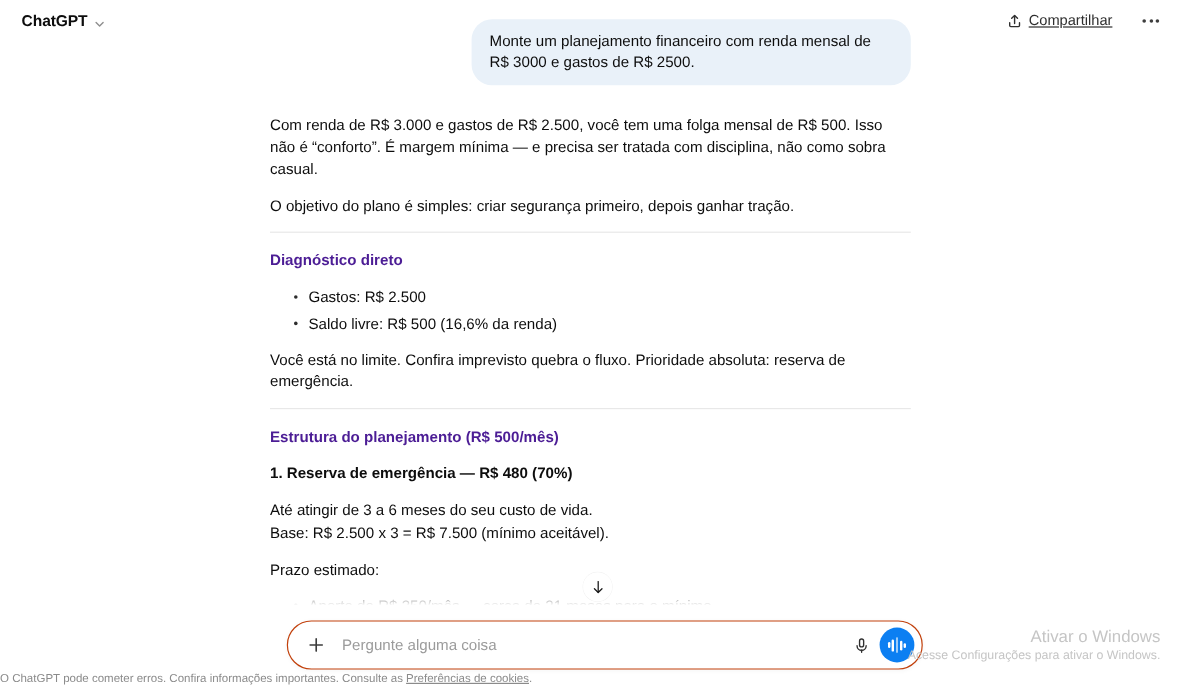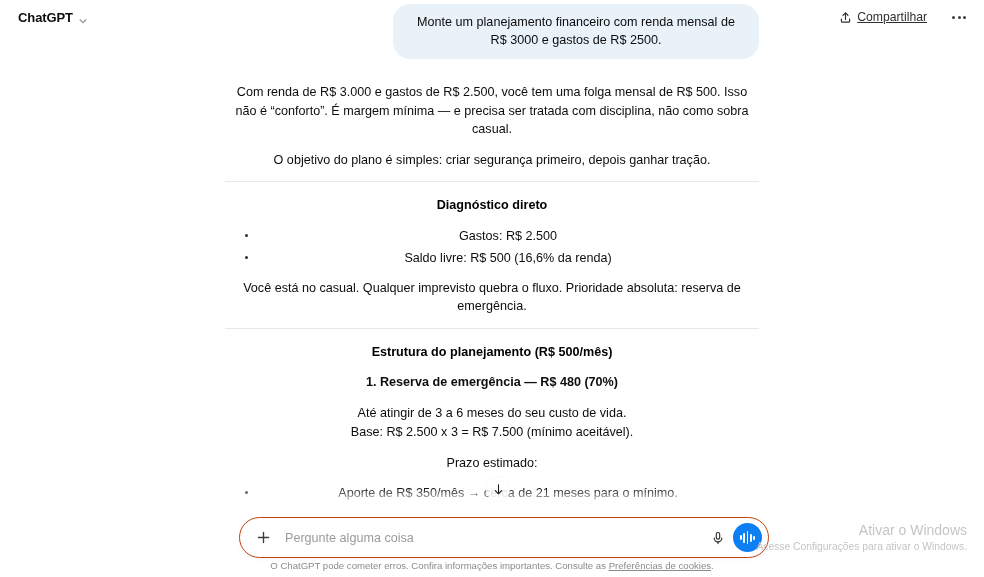--- a/index.html
+++ b/index.html
@@ -90,24 +90,23 @@
   
   .conversation {
     position: absolute;
     top: 0; left: 0;
     width: 984px;
     height: 510px;
     overflow: hidden;
   }
   .thread {
     width: 534px;
-    margin: 0 auto;
+    margin: 12px auto;
     padding-top: 4px;
     box-sizing: border-box;
-    text-align: center;
   }
 
   .user-row {
     display: flex;
     justify-content: flex-end;
     margin-bottom: 24px;
   }
   .user-bubble {
     background: #e9f1f9;
     color: #0d0d0d;
@@ -136,21 +135,21 @@
   .divider {
     height: 1px;
     background: #e8e8e8;
     border: none;
     margin: 10px 0 14px 0;
   }
   .sec-head {
     font-weight: 700;
     font-size: 12.6px;
     margin: 0 0 8px 0;
-    color: #000000;
+    color: #4c1d95;
   }
   .sub-head {
     font-weight: 700;
     font-size: 12.6px;
     margin: 0 0 1px 0;
     color: #0d0d0d;
   }
   ul.bullets {
     margin: 0 0 12px 0;
     padding: 0 0 0 20px;
@@ -268,21 +267,20 @@
   .voice-btn i:nth-child(2) { height: 10px; }
   .voice-btn i:nth-child(3) { height: 13px; }
   .voice-btn i:nth-child(4) { height: 8px; }
   .voice-btn i:nth-child(5) { height: 4px; }
 
   .footnote {
     position: absolute;
     left: 0;
     bottom: 6px;
     width: 984px;
-    text-align: center;
     font-size: 9.6px;
     color: #8b8b8b;
   }
   .footnote a {
     color: #8b8b8b;
     text-decoration: underline;
   }
 
   
   .watermark {
@@ -367,21 +365,21 @@
       <p>Com renda de R$ 3.000 e gastos de R$ 2.500, você tem uma folga mensal de R$ 500. Isso não é “conforto”. É margem mínima — e precisa ser tratada com disciplina, não como sobra casual.</p>
       <p>O objetivo do plano é simples: criar segurança primeiro, depois ganhar tração.</p>
 
       <hr class="divider">
 
       <p class="sec-head">Diagnóstico direto</p>
       <ul class="bullets">
         <li>Gastos: R$ 2.500</li>
         <li>Saldo livre: R$ 500 (16,6% da renda)</li>
       </ul>
-      <p>Você está no casual. Qualquer imprevisto quebra o fluxo. Prioridade absoluta: reserva de emergência.</p>
+      <p>Você está no limite. Confira imprevisto quebra o fluxo. Prioridade absoluta: reserva de emergência.</p>
 
       <hr class="divider">
 
       <p class="sec-head">Estrutura do planejamento (R$ 500/mês)</p>
 
       <p class="sub-head">1. Reserva de emergência — R$ 480 (70%)</p>
       <p class="tight">Até atingir de 3 a 6 meses do seu custo de vida.</p>
       <p class="last-tight">Base: R$ 2.500 x 3 = R$ 7.500 (mínimo aceitável).</p>
 
       <p>Prazo estimado:</p>

